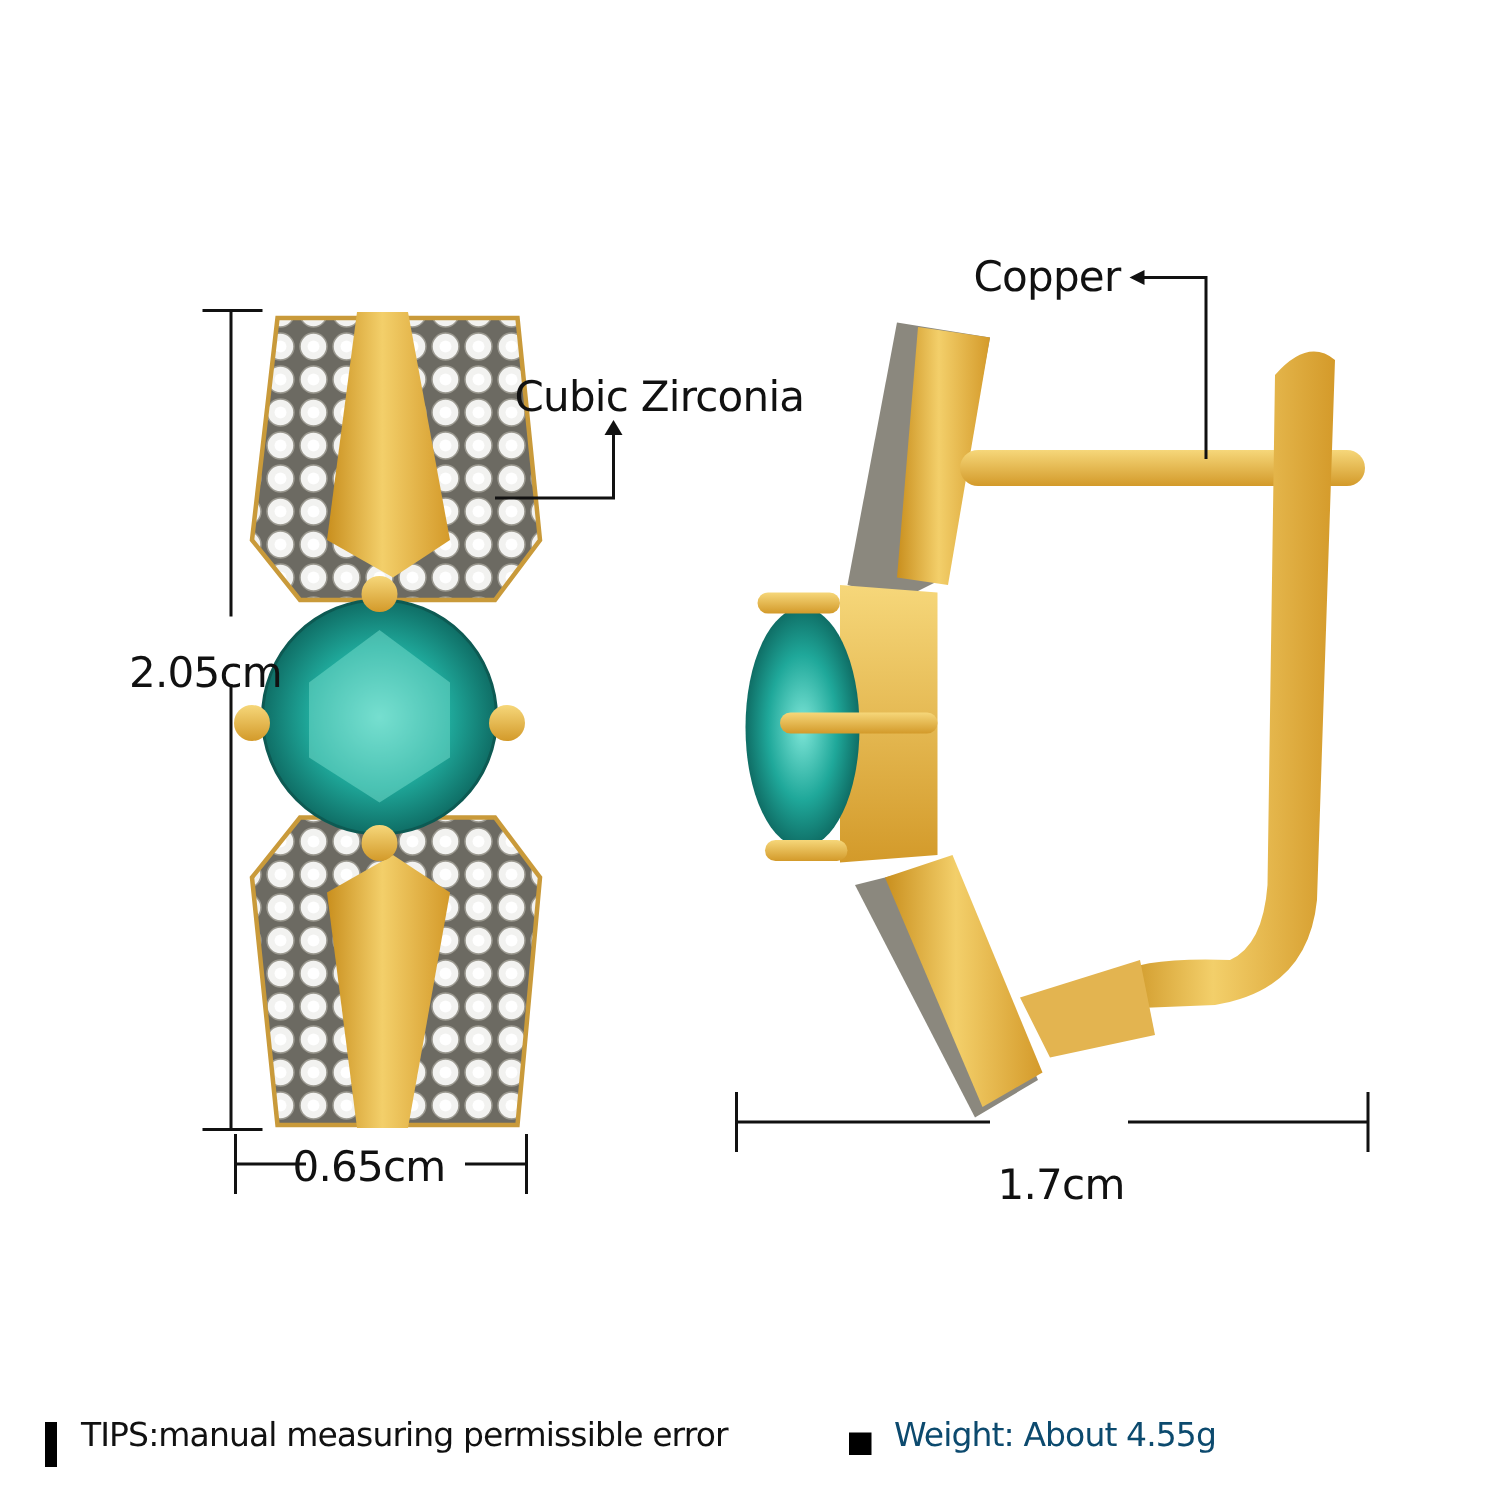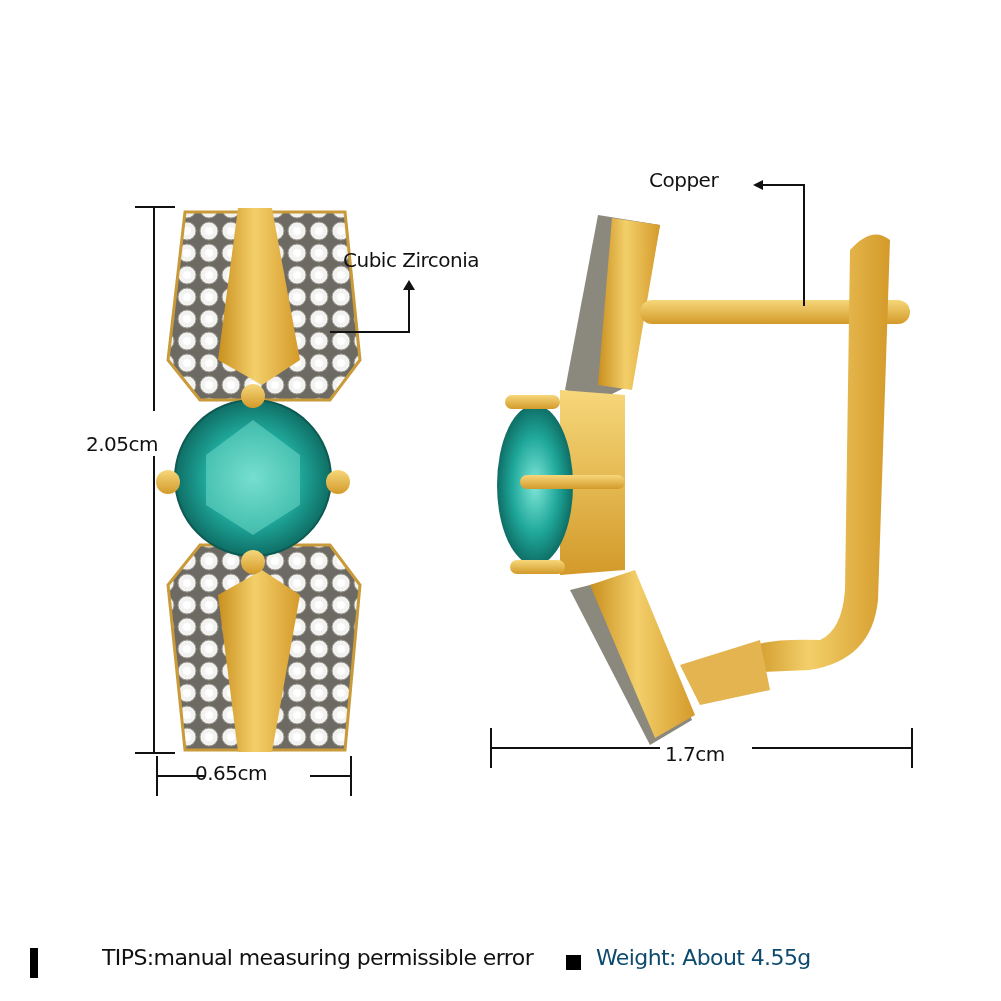--- a/index.html
+++ b/index.html
@@ -1,18 +1,18 @@
 <!DOCTYPE html>
 <html><head>
 <meta charset="utf-8">
 <style>
   html, body { margin:0; padding:0; background:#ffffff; }
   body { width:1001px; height:1001px; position:relative; overflow:hidden; font-family:"DejaVu Sans", sans-serif; color:#111; }
   .abs { position:absolute; }
-  .lbl { font-family:"DejaVu Sans", sans-serif; font-size:20px; color:#111; letter-spacing:-0.5px; white-space:nowrap; }
+  .lbl { font-family:"DejaVu Sans", sans-serif; font-size:28px; color:#111; letter-spacing:-0.5px; white-space:nowrap; }
   .line { position:absolute; background:#111; }
   svg { position:absolute; left:0; top:0; }
   .tips { position:absolute; top:945px; font-size:22px; letter-spacing:-0.6px; white-space:nowrap; }
   .bar { position:absolute; background:#000; }
 </style>
 </head>
 <body>
 
 <svg width="1001" height="1001" viewBox="0 0 1001 1001">
   <defs>
@@ -83,20 +83,20 @@
 <div class="line" style="left:135px; top:752px; width:40px; height:1.5px;"></div>
 
 <div class="line" style="left:156px; top:756px; width:1.5px; height:40px;"></div>
 <div class="line" style="left:156px; top:775px; width:48px; height:1.5px;"></div>
 <div class="abs lbl" style="left:195px; top:761px;">0.65cm</div>
 <div class="line" style="left:310px; top:775px; width:40px; height:1.5px;"></div>
 <div class="line" style="left:350px; top:756px; width:1.5px; height:40px;"></div>
 
 <div class="line" style="left:490px; top:728px; width:1.5px; height:40px;"></div>
 <div class="line" style="left:490px; top:747px; width:170px; height:1.5px;"></div>
-<div class="abs lbl" style="left:665px; top:742px;">1.7cm</div>
+<div class="abs lbl" style="left:665px; top:773px;">1.7cm</div>
 <div class="line" style="left:752px; top:747px; width:160px; height:1.5px;"></div>
 <div class="line" style="left:911px; top:728px; width:1.5px; height:40px;"></div>
 
 <div class="bar" style="left:30px; top:948px; width:8px; height:30px;"></div>
-<div class="tips" style="left:54px; color:#111;margin-left:48px;">TIPS:manual measuring permissible error</div>
+<div class="tips" style="left:54px; color:#111;">TIPS:manual measuring permissible error</div>
 <div class="bar" style="left:566px; top:955px; width:15px; height:15px;"></div>
 <div class="tips" style="left:596px; color:#0c4a6e;">Weight: About 4.55g</div>
 
 </body></html>

